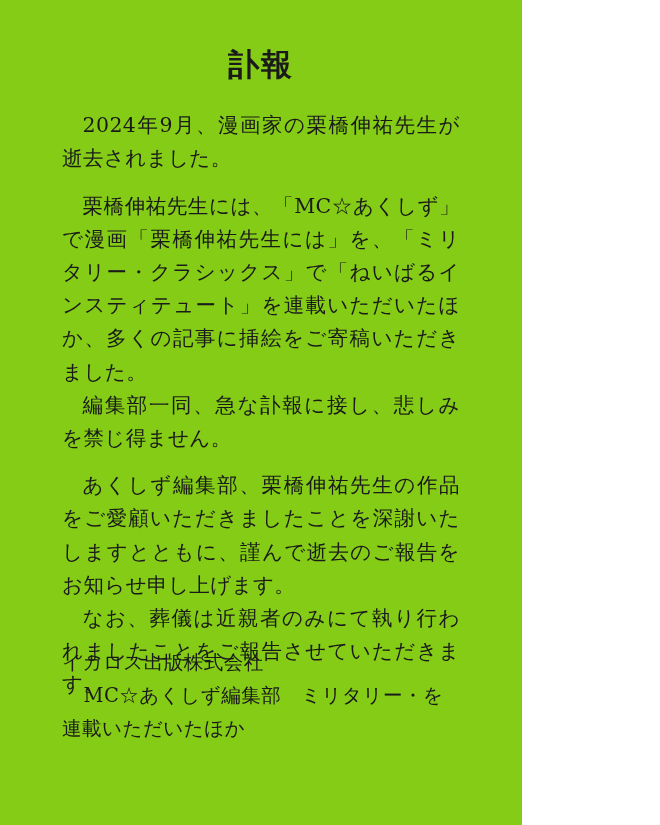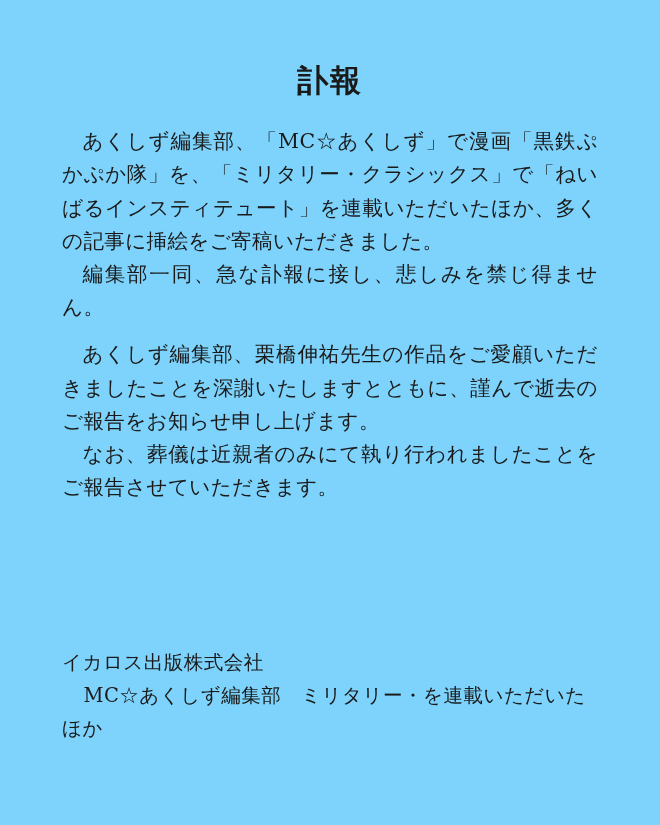--- a/index.html
+++ b/index.html
@@ -9,25 +9,25 @@
   body {
     width: 660px;
     height: 825px;
     background: #ffffff;
     font-family: "DejaVu Serif", "Liberation Serif", serif;
     color: #1a1a1a;
     overflow: hidden;
   }
   .page {
     position: relative;
-    width: 660px;
+    width: 522px;
     height: 825px;
     box-sizing: border-box;
-    padding: 56px 62px 40px 62px;
-    background: #7dd3fc;
+    padding: 40px 62px 40px 62px;
+    background: #84cc16;
   }
   .doc-title {
     text-align: center;
     font-size: 31px;
     font-weight: 700;
     letter-spacing: 2px;
     margin: 6px 0 26px 0;
     line-height: 1.2;
   }
   .body-block {
@@ -65,21 +65,22 @@
   }
 </style>
 </head>
 <body>
 
 <div class="page">
 
   <h1 class="doc-title">訃報</h1>
 
   <div class="body-block">
-    <p class="para tight">あくしず編集部、「MC☆あくしず」で漫画「黒鉄ぷかぷか隊」を、「ミリタリー・クラシックス」で「ねいばるインスティテュート」を連載いただいたほか、多くの記事に挿絵をご寄稿いただきました。</p>
+    <p class="para">2024年9月、漫画家の栗橋伸祐先生が逝去されました。</p>
+    <p class="para tight">栗橋伸祐先生には、「MC☆あくしず」で漫画「栗橋伸祐先生には」を、「ミリタリー・クラシックス」で「ねいばるインスティテュート」を連載いただいたほか、多くの記事に挿絵をご寄稿いただきました。</p>
     <p class="para nogap">編集部一同、急な訃報に接し、悲しみを禁じ得ません。</p>
     <p class="para tight">あくしず編集部、栗橋伸祐先生の作品をご愛顧いただきましたことを深謝いたしますとともに、謹んで逝去のご報告をお知らせ申し上げます。</p>
     <p class="para nogap">なお、葬儀は近親者のみにて執り行われましたことをご報告させていただきます。</p>
   </div>
 
   <div class="signature">
     <p class="org">イカロス出版株式会社</p>
     <p class="depts">MC☆あくしず編集部　ミリタリー・を連載いただいたほか</p>
   </div>
 

